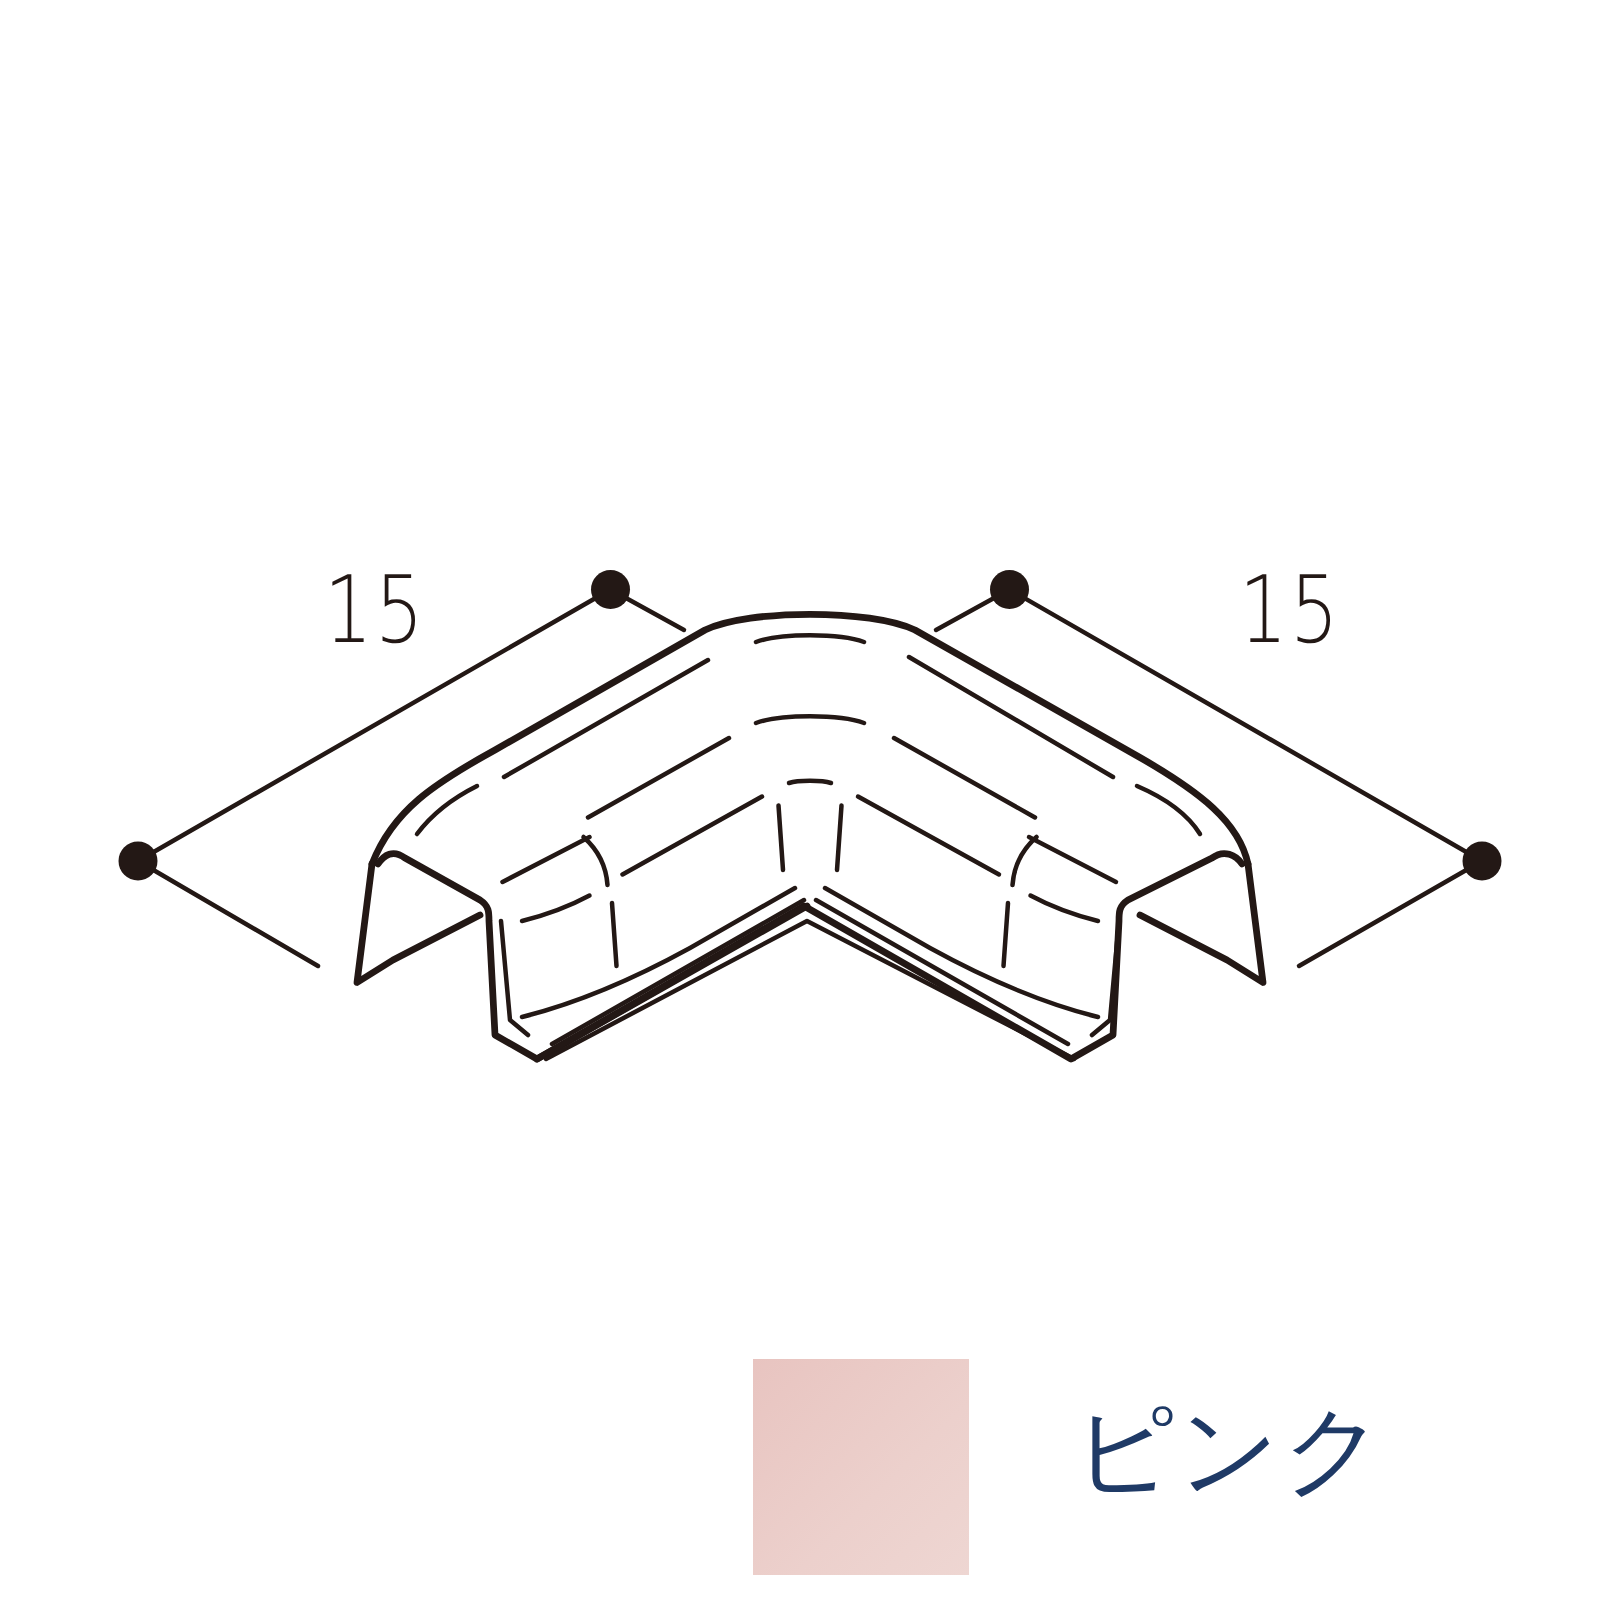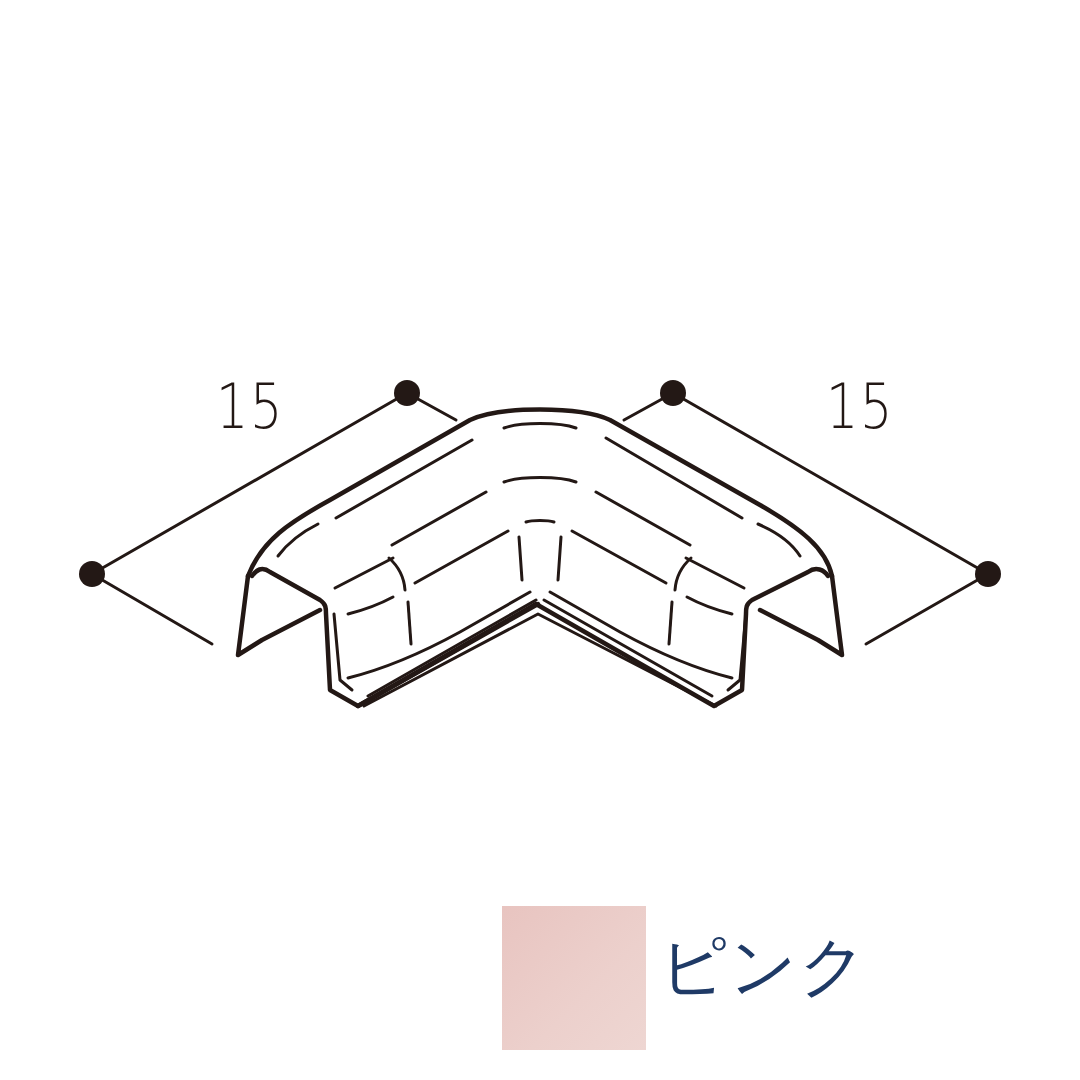--- a/index.html
+++ b/index.html
@@ -6,21 +6,21 @@
     body { width: 1080px; height: 1080px; position: relative; overflow: hidden;
            font-family: "Liberation Sans", sans-serif; }
     .drawing { position: absolute; left: 0; top: 0; width: 1080px; height: 1080px; }
     .dim-label { position: absolute; font-family: "DejaVu Sans", sans-serif; font-weight: 300;
                  font-size: 62px; color: #231815; letter-spacing: 2px; transform: scaleX(0.82);
                  transform-origin: left top; line-height: 1; }
     .dim-left { left: 216px; top: 376px; }
     .dim-right { left: 826px; top: 376px; }
     .swatch { position: absolute; left: 502px; top: 906px; width: 144px; height: 144px;
               background: linear-gradient(135deg, #e8c4c0 0%, #ecd0cc 60%, #eed6d2 100%); }
-    .color-name { position: absolute; left: 660px; top: 934px; font-family: "DejaVu Sans", sans-serif;
+    .color-name { position: absolute; left: 716px; top: 934px; font-family: "DejaVu Sans", sans-serif;
                   font-size: 66px; color: #1f3a66; line-height: 1; letter-spacing: 2px; }
   </style>
 </head>
 <body>
 
 <svg class="drawing" viewBox="0 0 1080 1080" xmlns="http://www.w3.org/2000/svg">
   <g fill="none" stroke="#231815" stroke-linecap="round" stroke-linejoin="round">
 
     <g stroke-width="3">
       <line x1="92" y1="574" x2="407" y2="393"></line>

